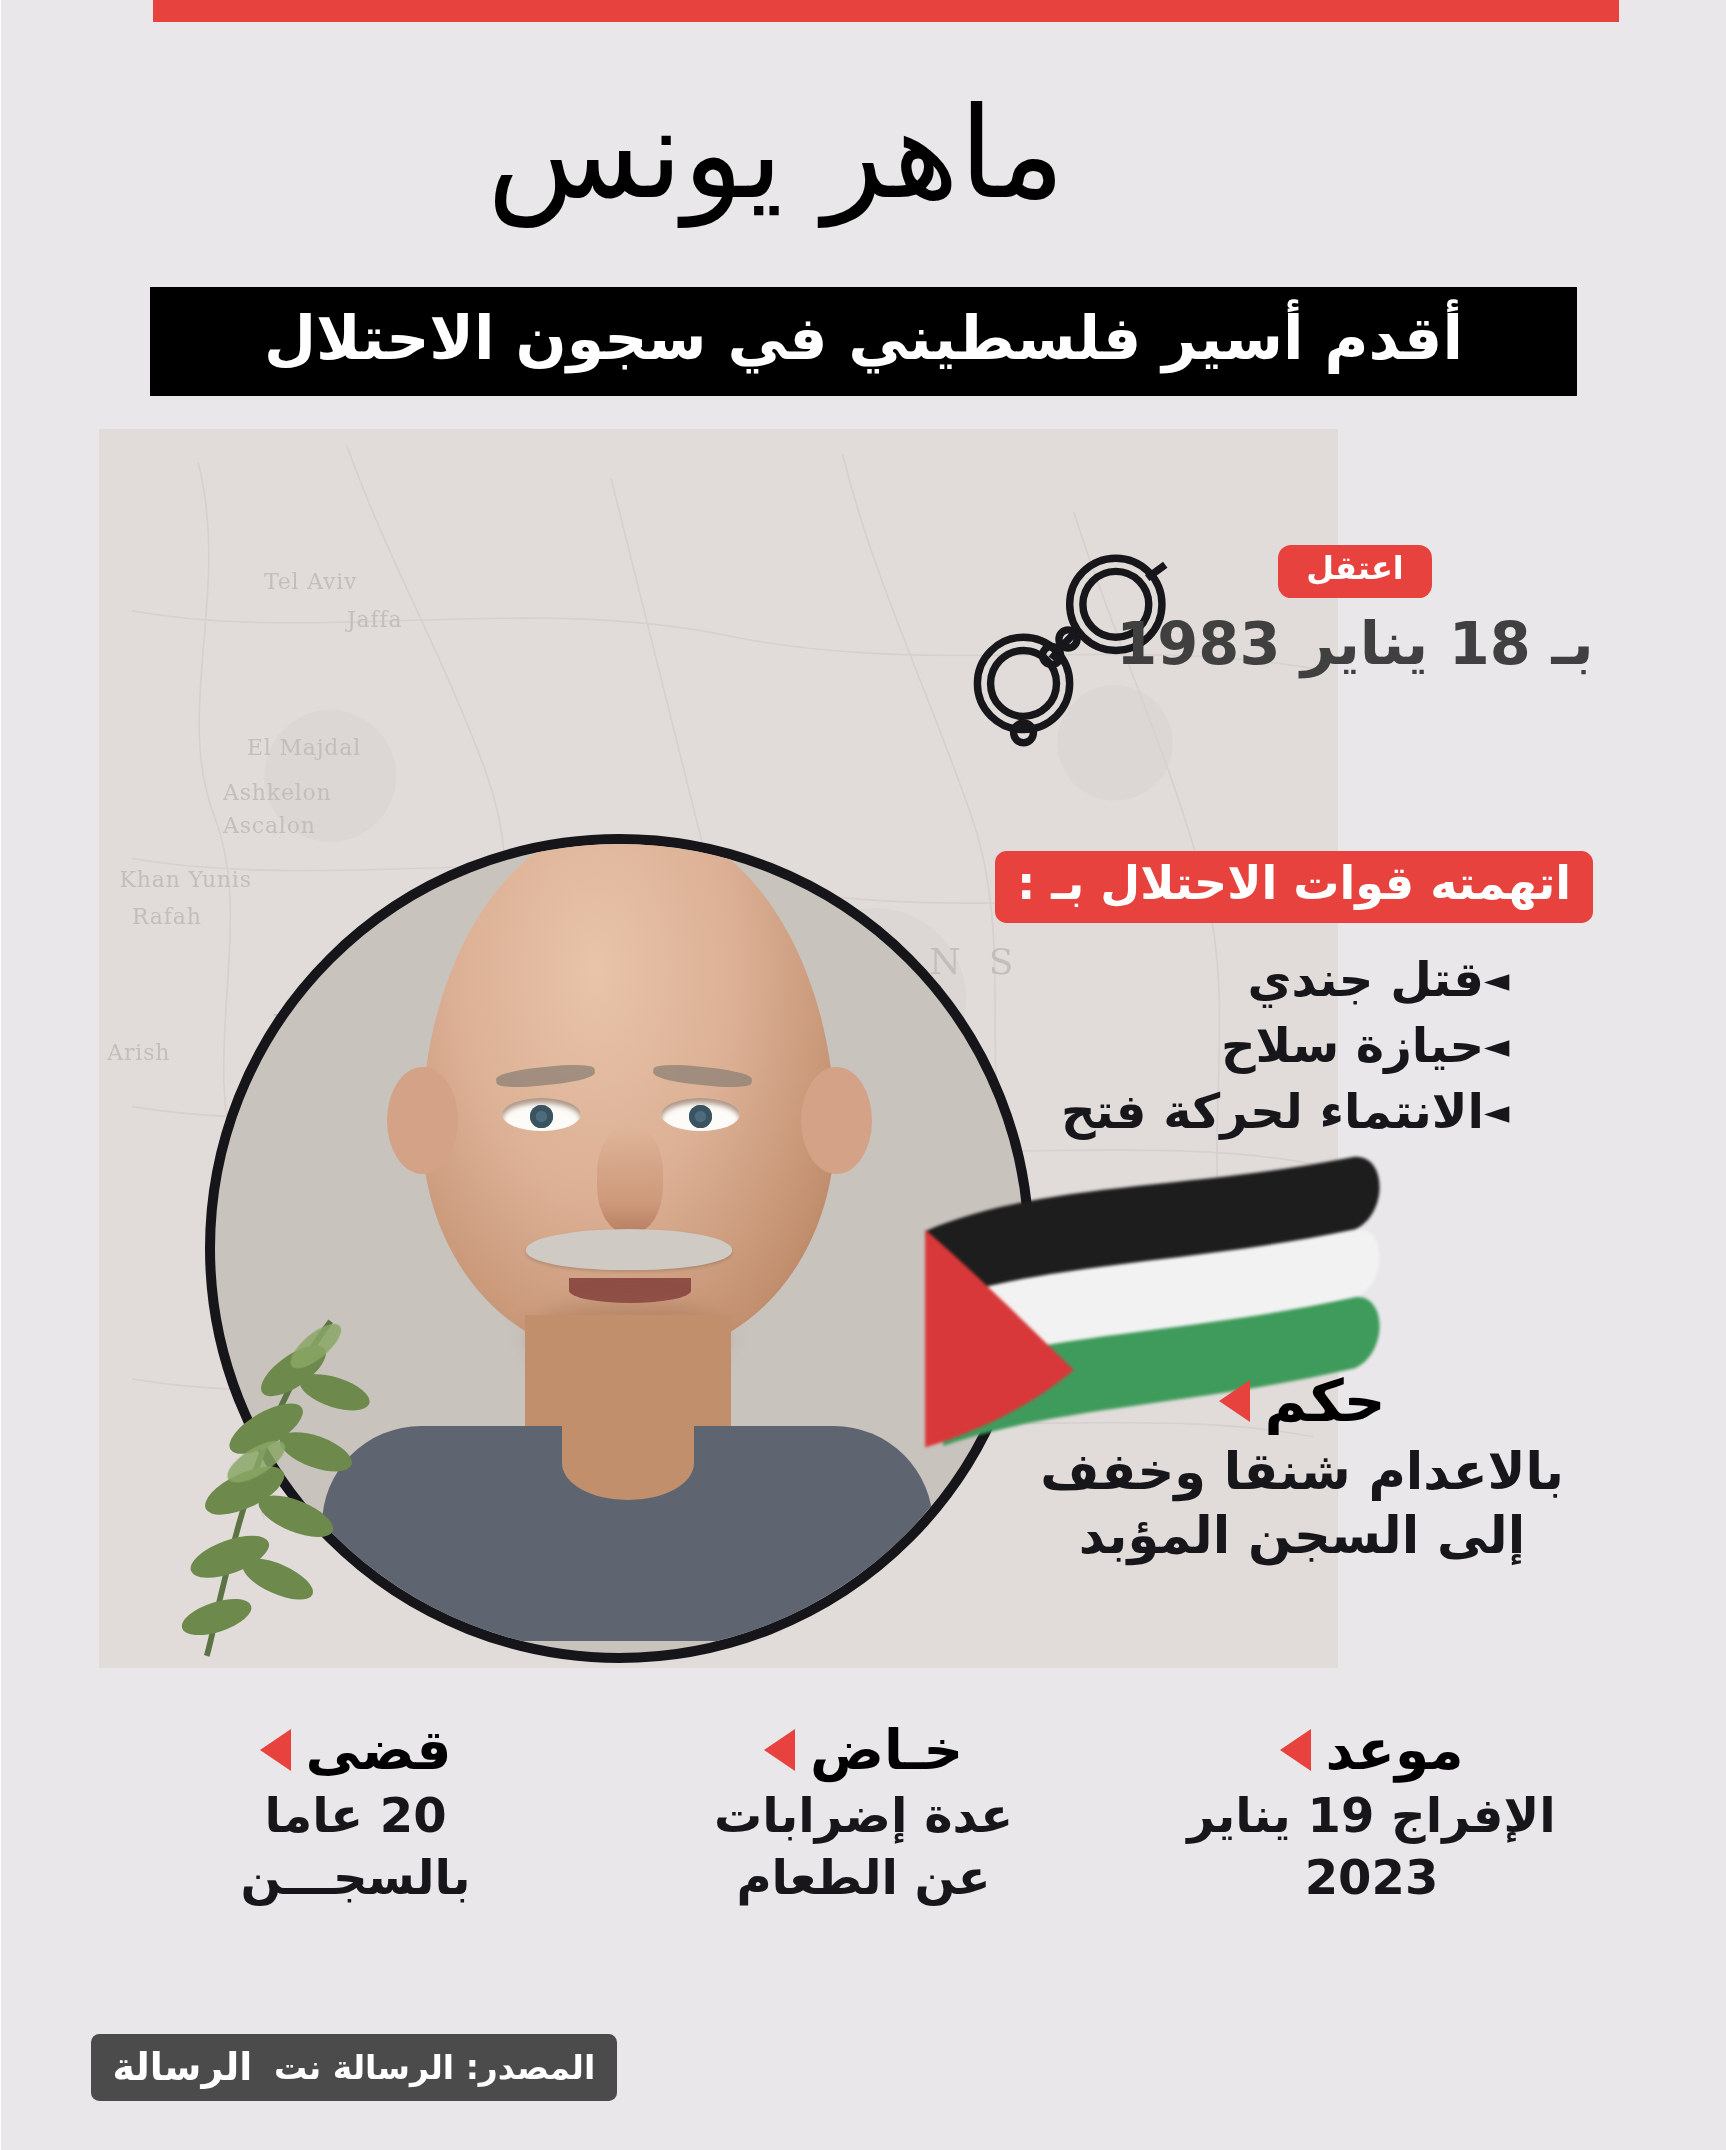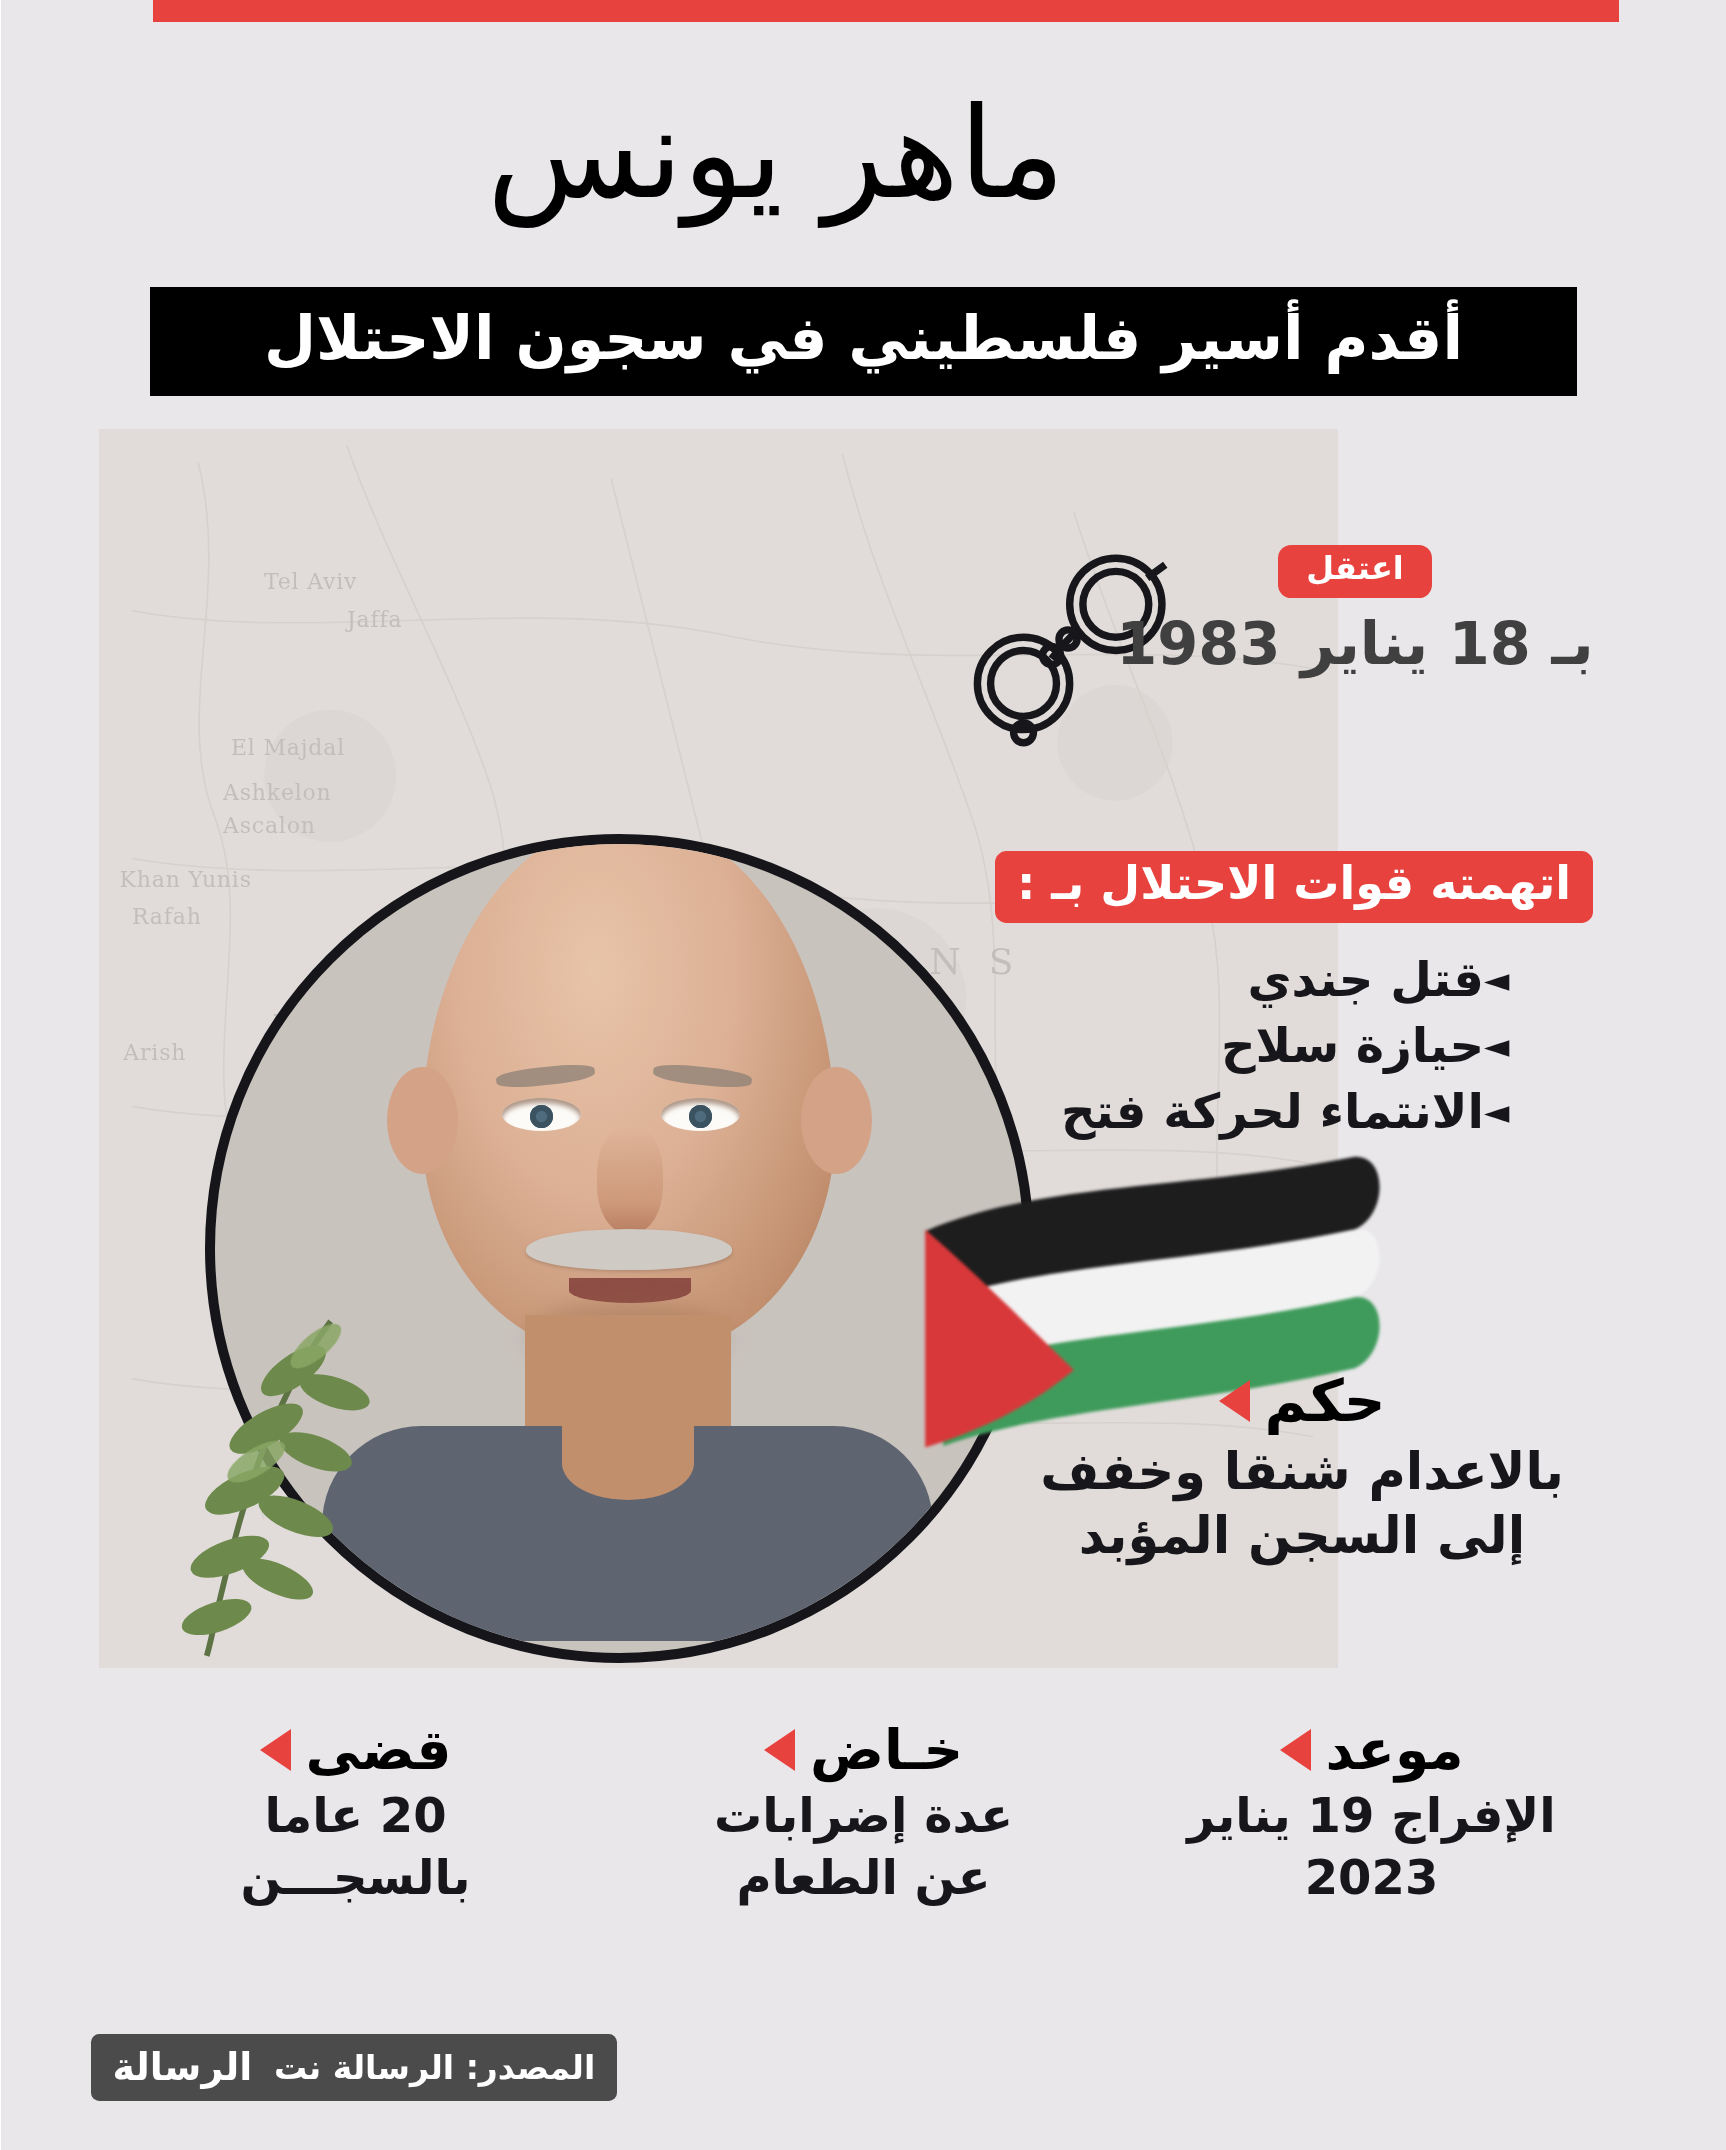--- a/index.html
+++ b/index.html
@@ -415,26 +415,26 @@
       </g>
       <g fill="#b5a894" opacity="0.55">
         <circle cx="280" cy="420" r="80"></circle>
         <circle cx="940" cy="690" r="110"></circle>
         <circle cx="560" cy="1080" r="95"></circle>
         <circle cx="1230" cy="380" r="70"></circle>
       </g>
     </svg>
     <div class="map-label" style="left:165px; top:140px;">Tel Aviv</div>
     <div class="map-label" style="left:248px; top:178px;">Jaffa</div>
-    <div class="map-label" style="left:132px; top:306px;">El Majdal</div>
+    <div class="map-label" style="left:148px; top:306px;">El Majdal</div>
     <div class="map-label" style="left:124px; top:351px;">Ashkelon</div>
     <div class="map-label" style="left:124px; top:384px;">Ascalon</div>
     <div class="map-label" style="left:20.6px; top:438px;">Khan Yunis</div>
     <div class="map-label" style="left:33px; top:475px;">Rafah</div>
-    <div class="map-label" style="left:8.3px; top:611px;margin-left:16px;">Arish</div>
+    <div class="map-label" style="left:8.3px; top:611px;">Arish</div>
     <div class="map-label big" style="left:173px; top:578px;">N E G E V</div>
     <div class="map-label" style="left:727px; top:578px;">El Kerak</div>
     <div class="map-label big" style="left:669px; top:512px;">T R A N S</div>
   </div>
 
   <div class="portrait">
     <div class="photo-circle">
       <div class="head">
         <div class="skull"></div>
         <div class="ear-l"></div>

